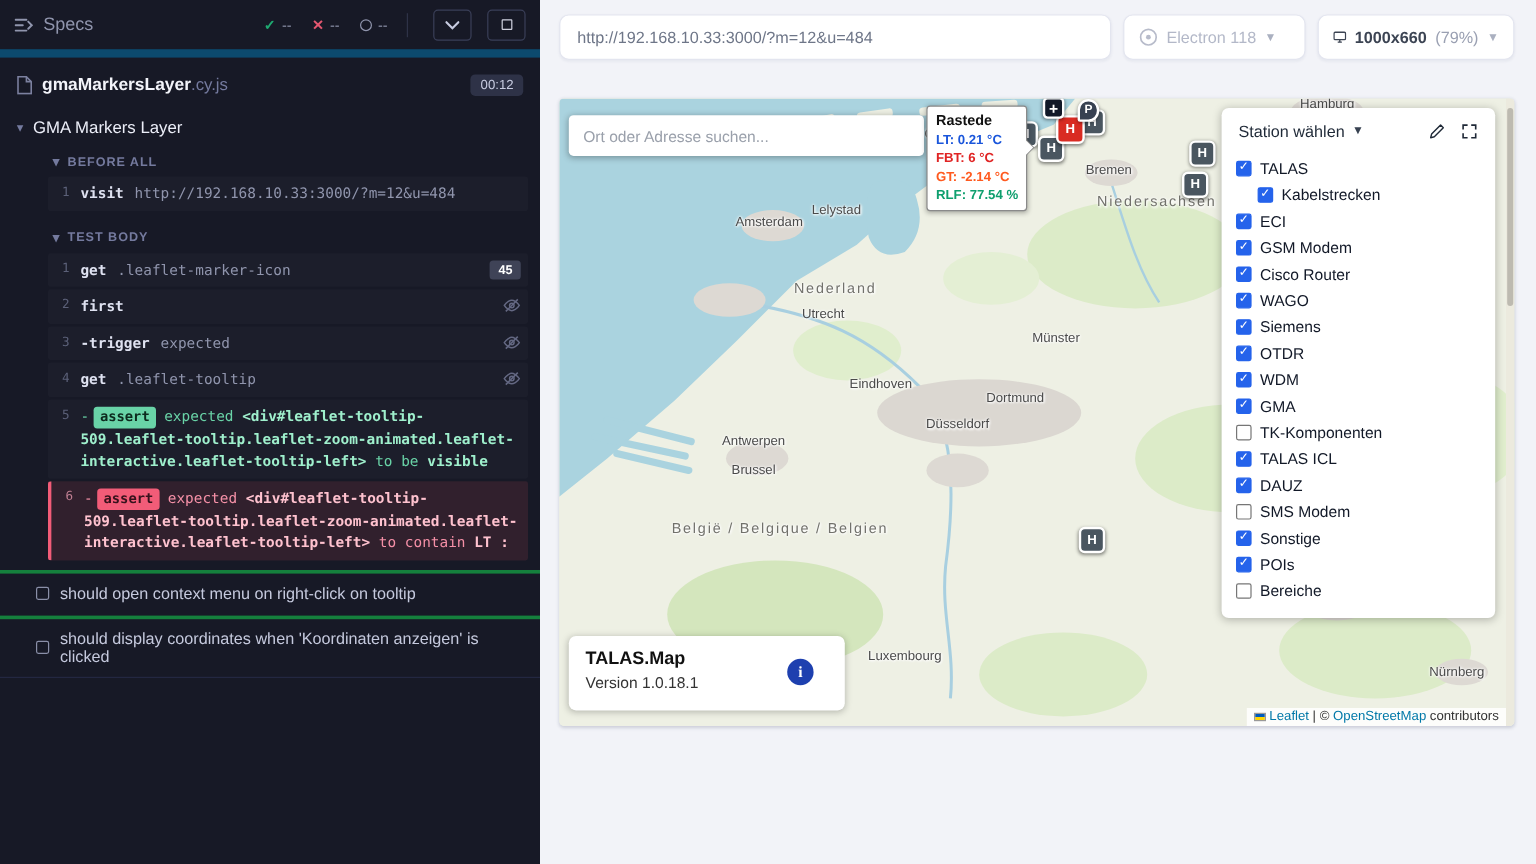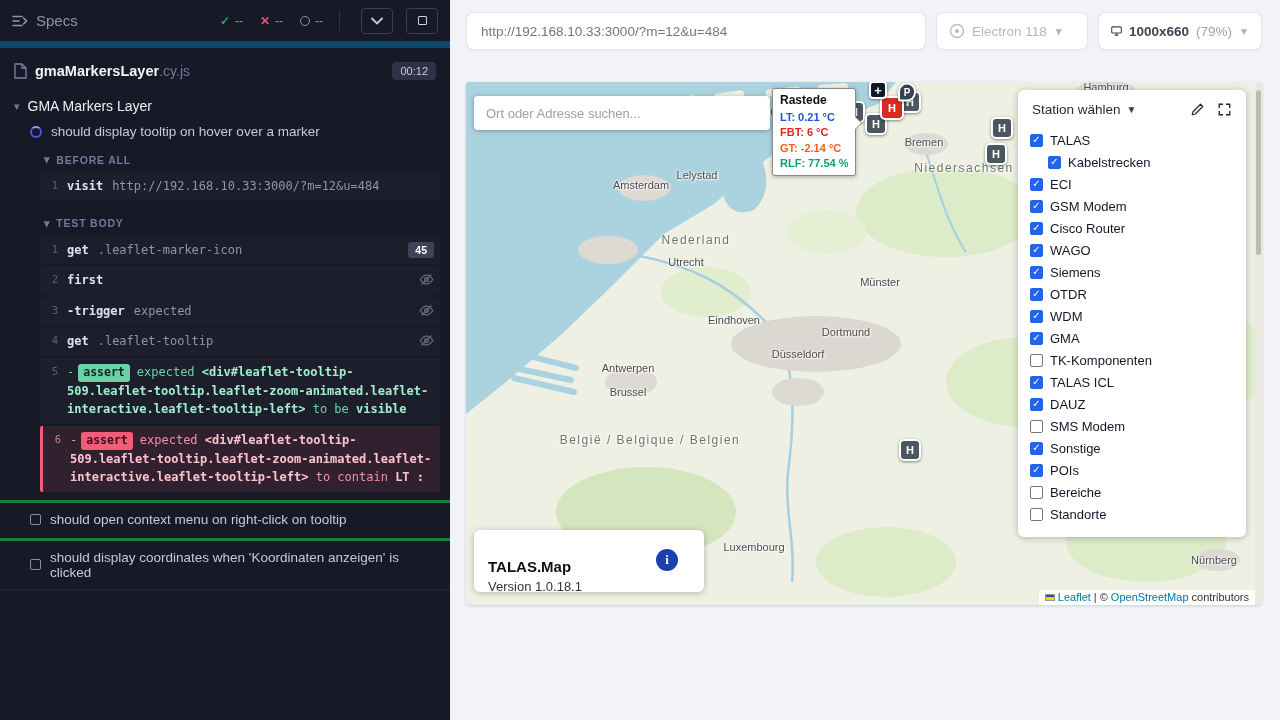--- a/index.html
+++ b/index.html
@@ -89,21 +89,21 @@
   .panel-head { display:flex; align-items:center; gap:6px; padding:2px 2px 12px; }
   .panel-title { font-size:13.5px; color:#1f2937; font-weight:500; }
   .panel-caret { color:#374151; font-size:10px; }
   .panel-icons { margin-left:auto; display:flex; gap:12px; }
   .panel-icons span { cursor:pointer; display:flex; }
   .panel-item { display:flex; align-items:center; gap:7px; height:22px; font-size:13px; color:#111827; cursor:pointer; }
   .panel-item.indent { margin-left:18px; }
   .cb { width:13px; height:13px; flex:none; border-radius:2px; border:1px solid #767676; background:#fff; display:flex; align-items:center; justify-content:center; }
   .cb.on { background:#2563eb; border-color:#2563eb; color:#fff; font-size:10px; line-height:1; }
 
-  .info-card { position:absolute; left:8px; bottom:13px; width:230px; height:62px; background:#fff; border-radius:6px; box-shadow:0 1px 6px rgba(0,0,0,.25); padding:28px 14px; z-index:5; }
+  .info-card { position:absolute; left:8px; bottom:13px; width:230px; height:62px; background:#fff; border-radius:6px; box-shadow:0 1px 6px rgba(0,0,0,.25); padding:10px 14px; z-index:5; }
   .info-title { font-size:15px; font-weight:700; color:#111; }
   .info-version { font-size:13px; color:#333; margin-top:4px; }
   .info-ic { position:absolute; right:26px; top:19px; width:22px; height:22px; border-radius:50%; background:#1e40af; color:#fff; font-weight:700; font-size:13px; font-family:"Liberation Serif",serif; display:flex; align-items:center; justify-content:center; cursor:pointer; }
 
   .attribution { position:absolute; right:7px; bottom:0; background:rgba(255,255,255,.85); padding:1px 6px 2px; font-size:11px; color:#333; display:flex; align-items:center; gap:3px; z-index:5; }
   .attribution a { color:#0078a8; text-decoration:none; }
   .flag { width:10px; height:7px; display:inline-block; background:linear-gradient(#005BBB 50%, #FFD500 50%); border:.5px solid #999; }
 
   .map-scrollbar { position:absolute; right:0; top:0; width:7px; height:100%; background:#eceade; z-index:7; }
   .map-scrollbar .thumb { position:absolute; top:8px; left:1px; width:5px; height:165px; background:#bdbab0; border-radius:3px; }
@@ -153,24 +153,20 @@
         </svg>
       <span><span class="spec-name">gmaMarkersLayer</span><span class="spec-ext">.cy.js</span></span>
       <span class="time-badge">00:12</span>
     </div>
 
     <div class="suite-row">
       <span class="caret">▾</span>
       <span>GMA Markers Layer</span>
     </div>
 
-    <div class="test-row active">
-      <span class="spinner"></span>
-      <span>should display tooltip on hover over a marker</span>
-    </div>
 
     <div class="section-row">
       <span class="caret">▾</span>
       <span>BEFORE ALL</span>
     </div>
     <div class="cmds" id="before-cmds">
         <div class="cmd-row">
           <span class="cmd-num">1</span>
           <div class="cmd-body"><span class="cmd-method">visit</span><span class="cmd-msg">http://192.168.10.33:3000/?m=12&amp;u=484</span></div>
         </div>
@@ -414,24 +410,20 @@
                 <span>Sonstige</span>
               </label>
               <label class="panel-item">
                 <span class="cb on">✓</span>
                 <span>POIs</span>
               </label>
               <label class="panel-item">
                 <span class="cb"></span>
                 <span>Bereiche</span>
               </label>
-              <label class="panel-item">
-                <span class="cb"></span>
-                <span>Standorte</span>
-              </label>
             </div>
         </div>
 
         <div class="info-card">
           <div class="info-title">TALAS.Map</div>
           <div class="info-version">Version 1.0.18.1</div>
           <div class="info-ic">i</div>
         </div>
 
         <div class="attribution">

